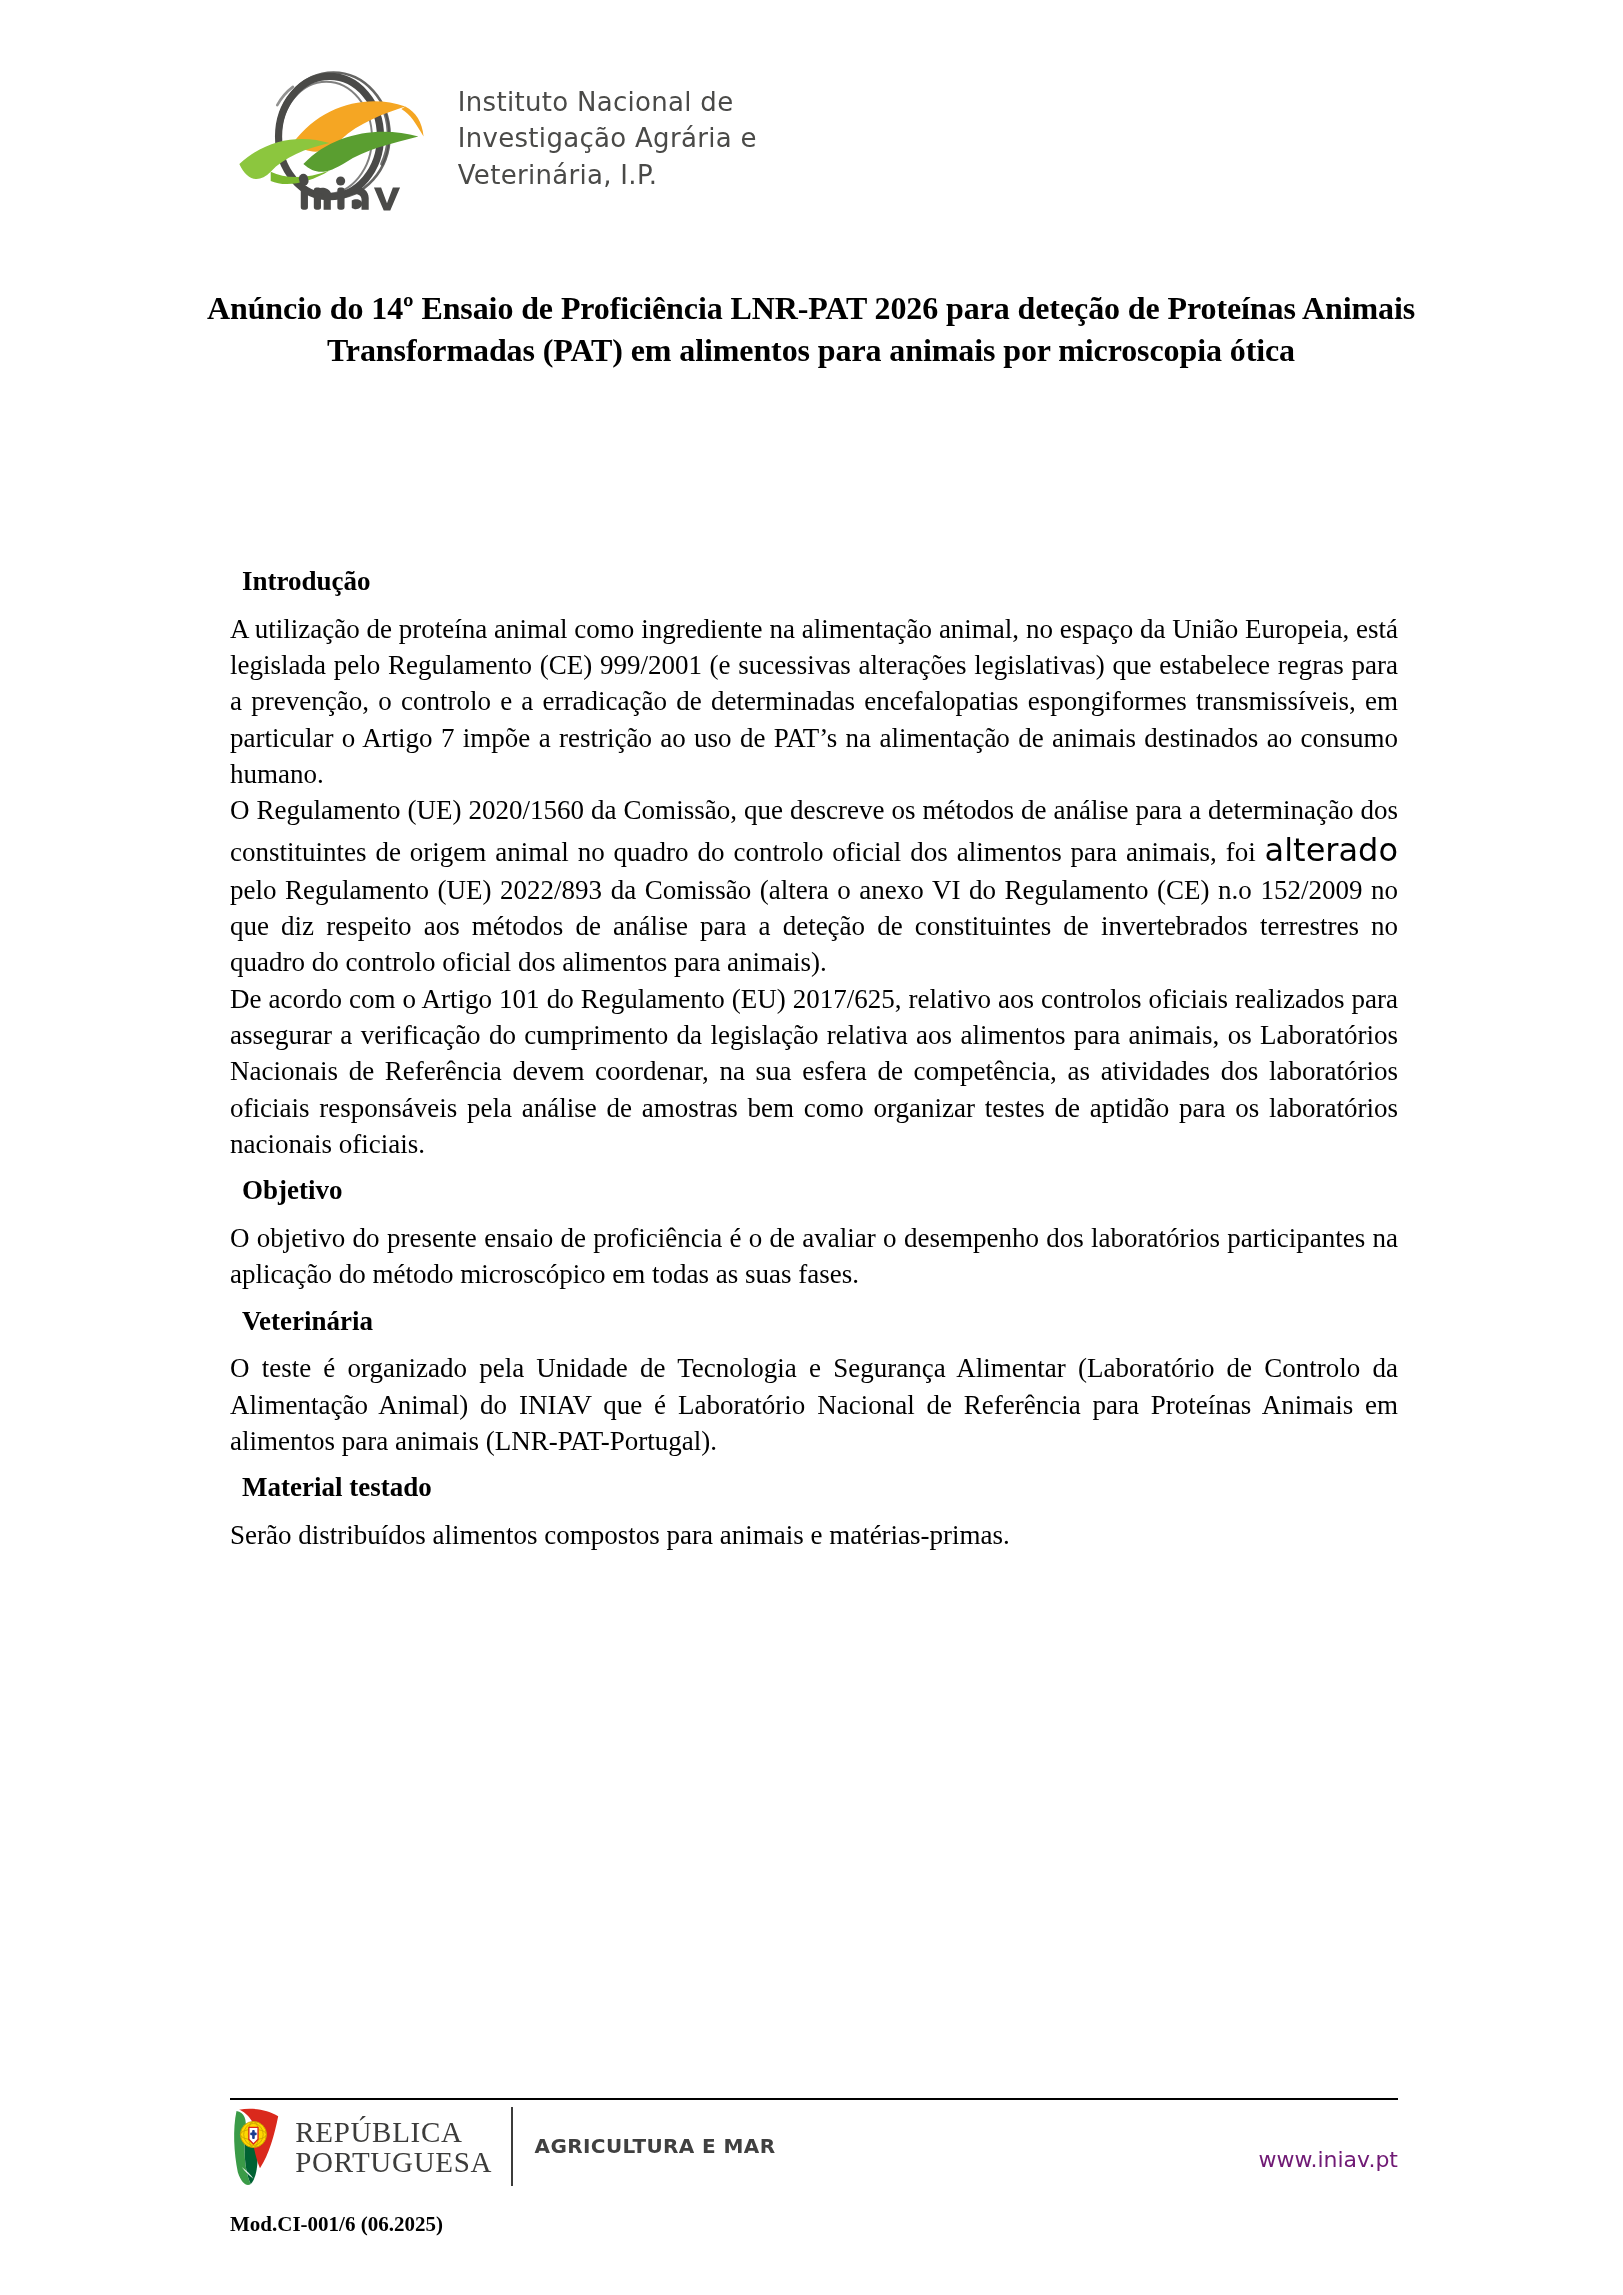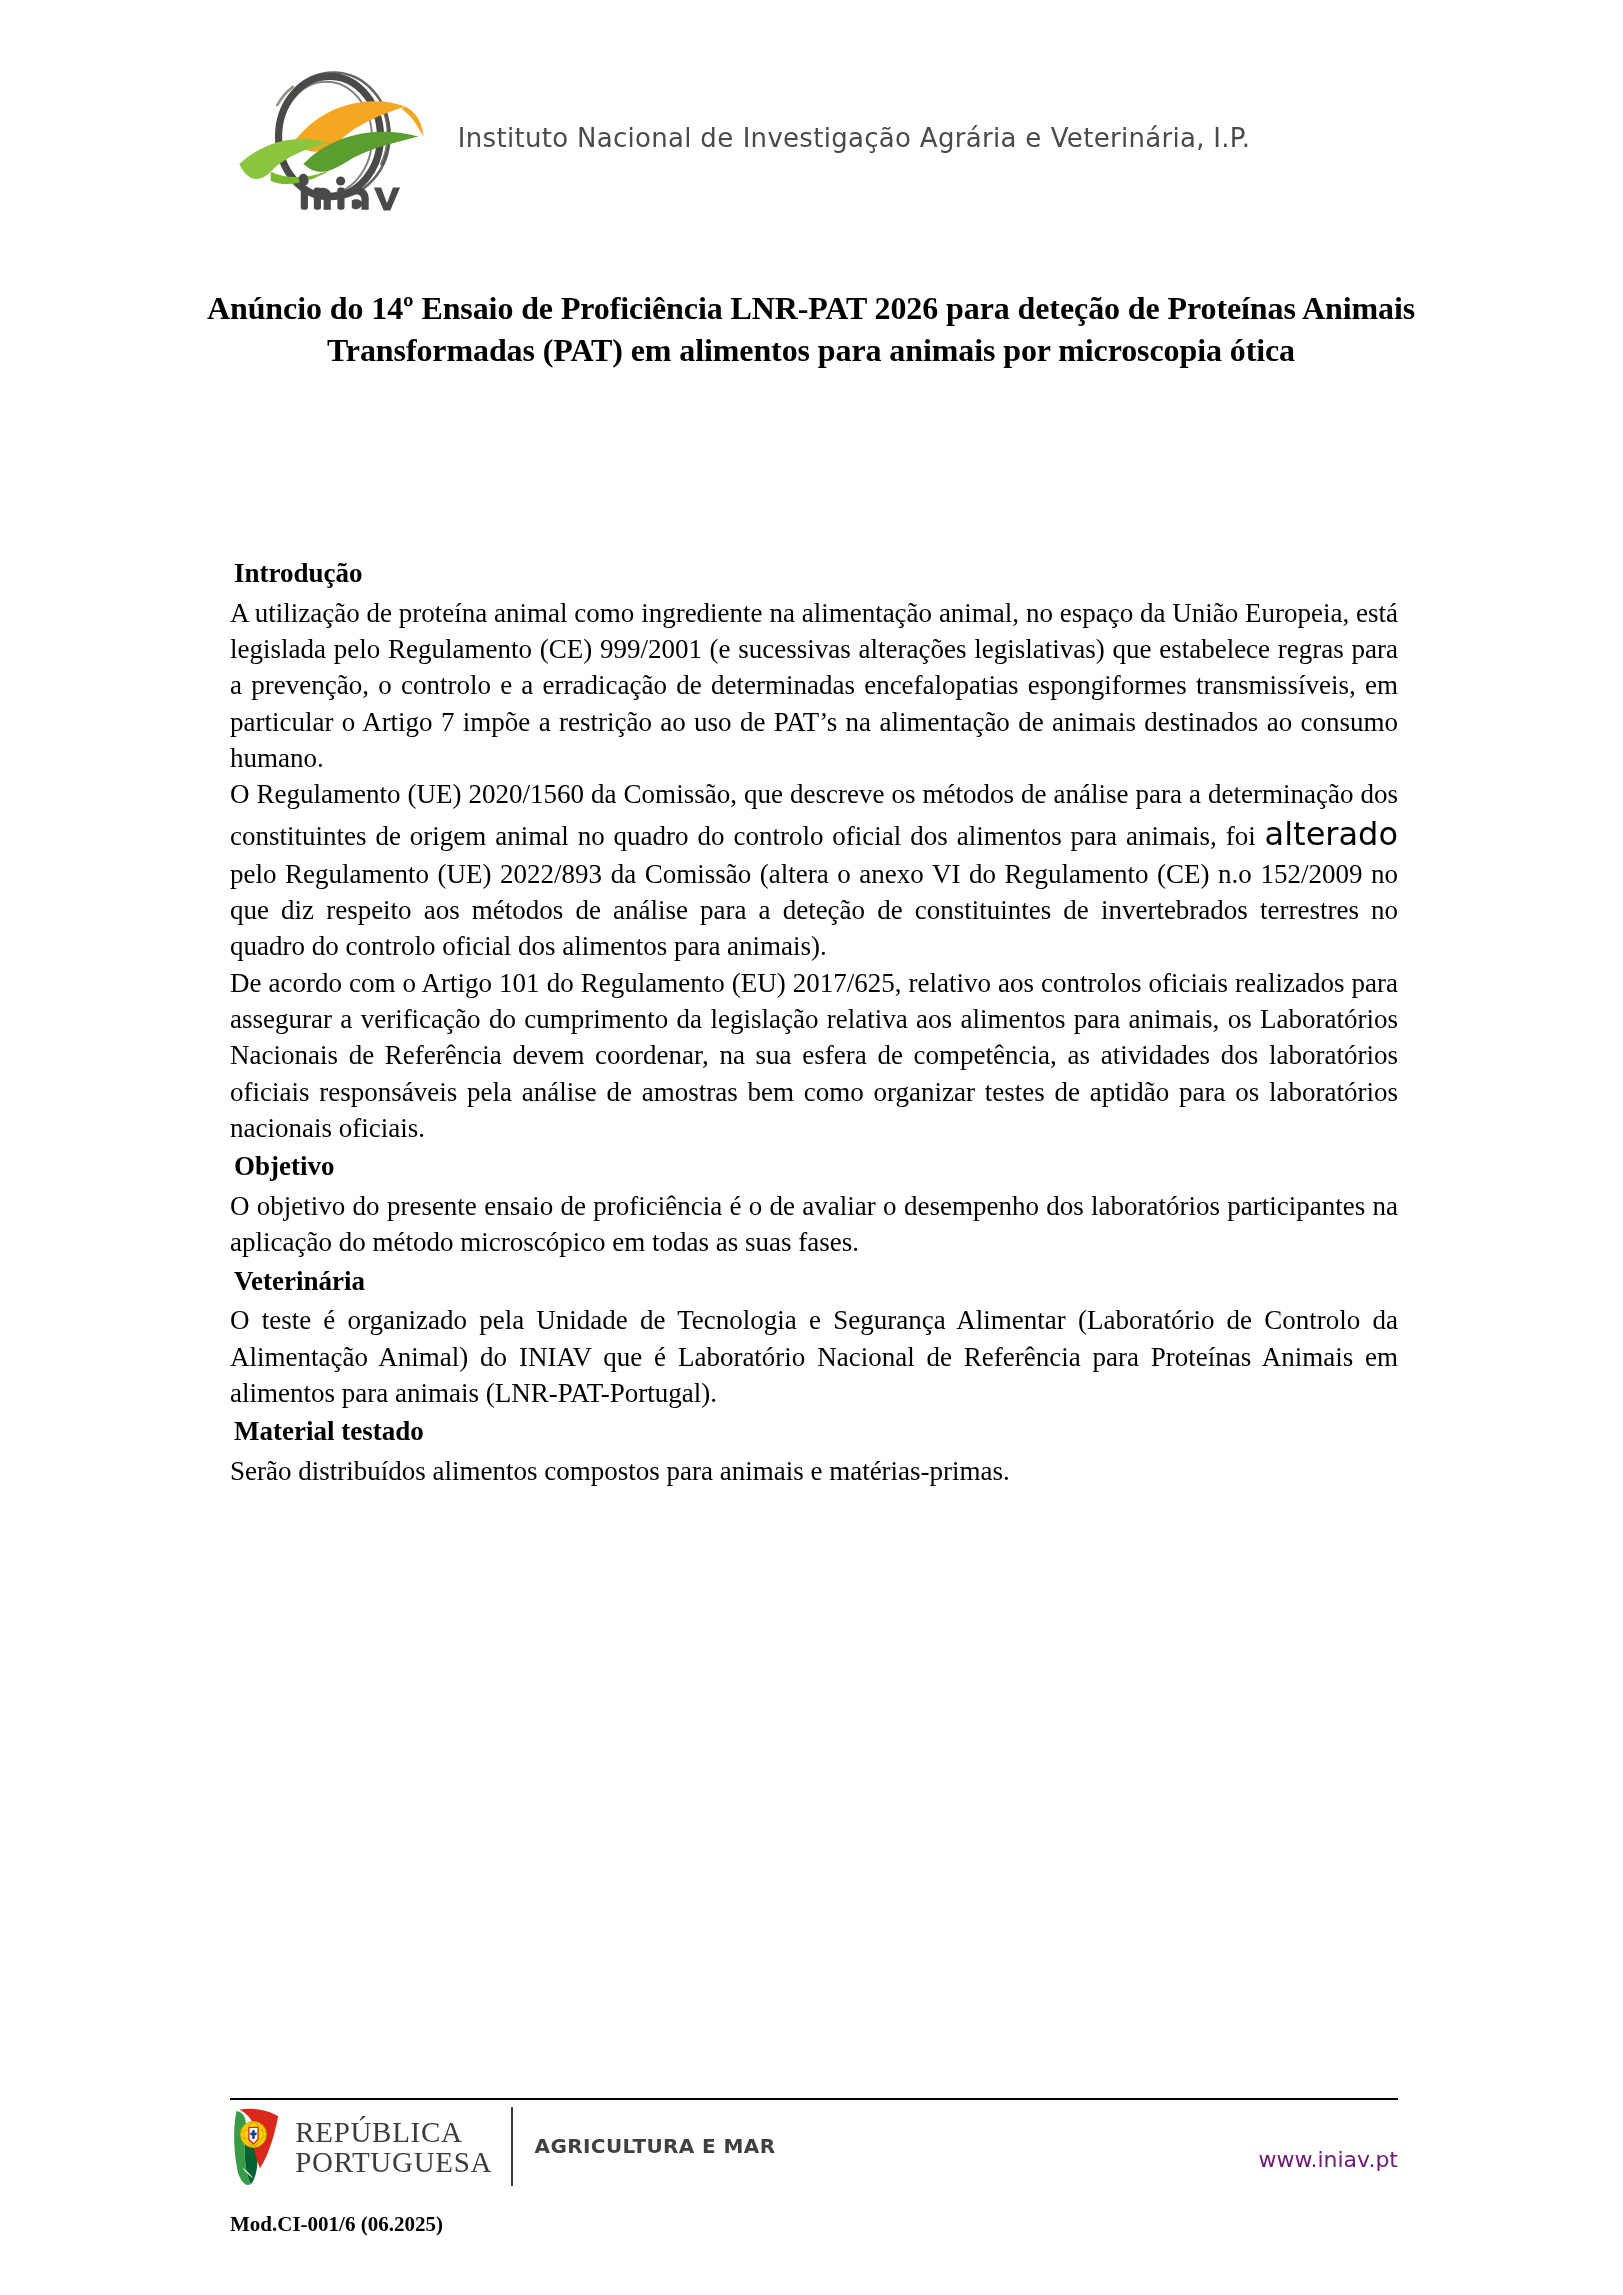--- a/index.html
+++ b/index.html
@@ -30,21 +30,21 @@
   .logo-mark {
     position: relative;
     width: 216px;
     height: 147px;
     flex: none;
   }
   .logo-mark svg { display: block; width: 216px; height: 147px; }
   .logo-words {
     margin-left: 11.8px;
     display: flex;
-    flex-direction: row;
+    flex-direction: column;
     justify-content: center;
     gap: 9.2px;
   }
   .logo-words span {
     font-family: "DejaVu Sans", sans-serif;
     font-size: 26px;
     line-height: 1.05;
     color: #4a4a48;
     letter-spacing: 0.3px;
     white-space: nowrap;
@@ -66,21 +66,21 @@
   
   .content {
     position: absolute;
     left: 230px;
     top: 553px;
     width: 1168px;
   }
   h2.section {
     font-size: 27px;
     font-weight: bold;
-    margin: 4px;
+    margin: 12px;
     line-height: 1.25;
   }
   .sec-gap-intro   { margin-top: 0; }
   .sec-gap-obj     { margin-top: 41px; }
   .sec-gap-org     { margin-top: 41px; }
   .sec-gap-mat     { margin-top: 69px; }
 
   p.body {
     font-size: 27px;
     line-height: 1.345;

